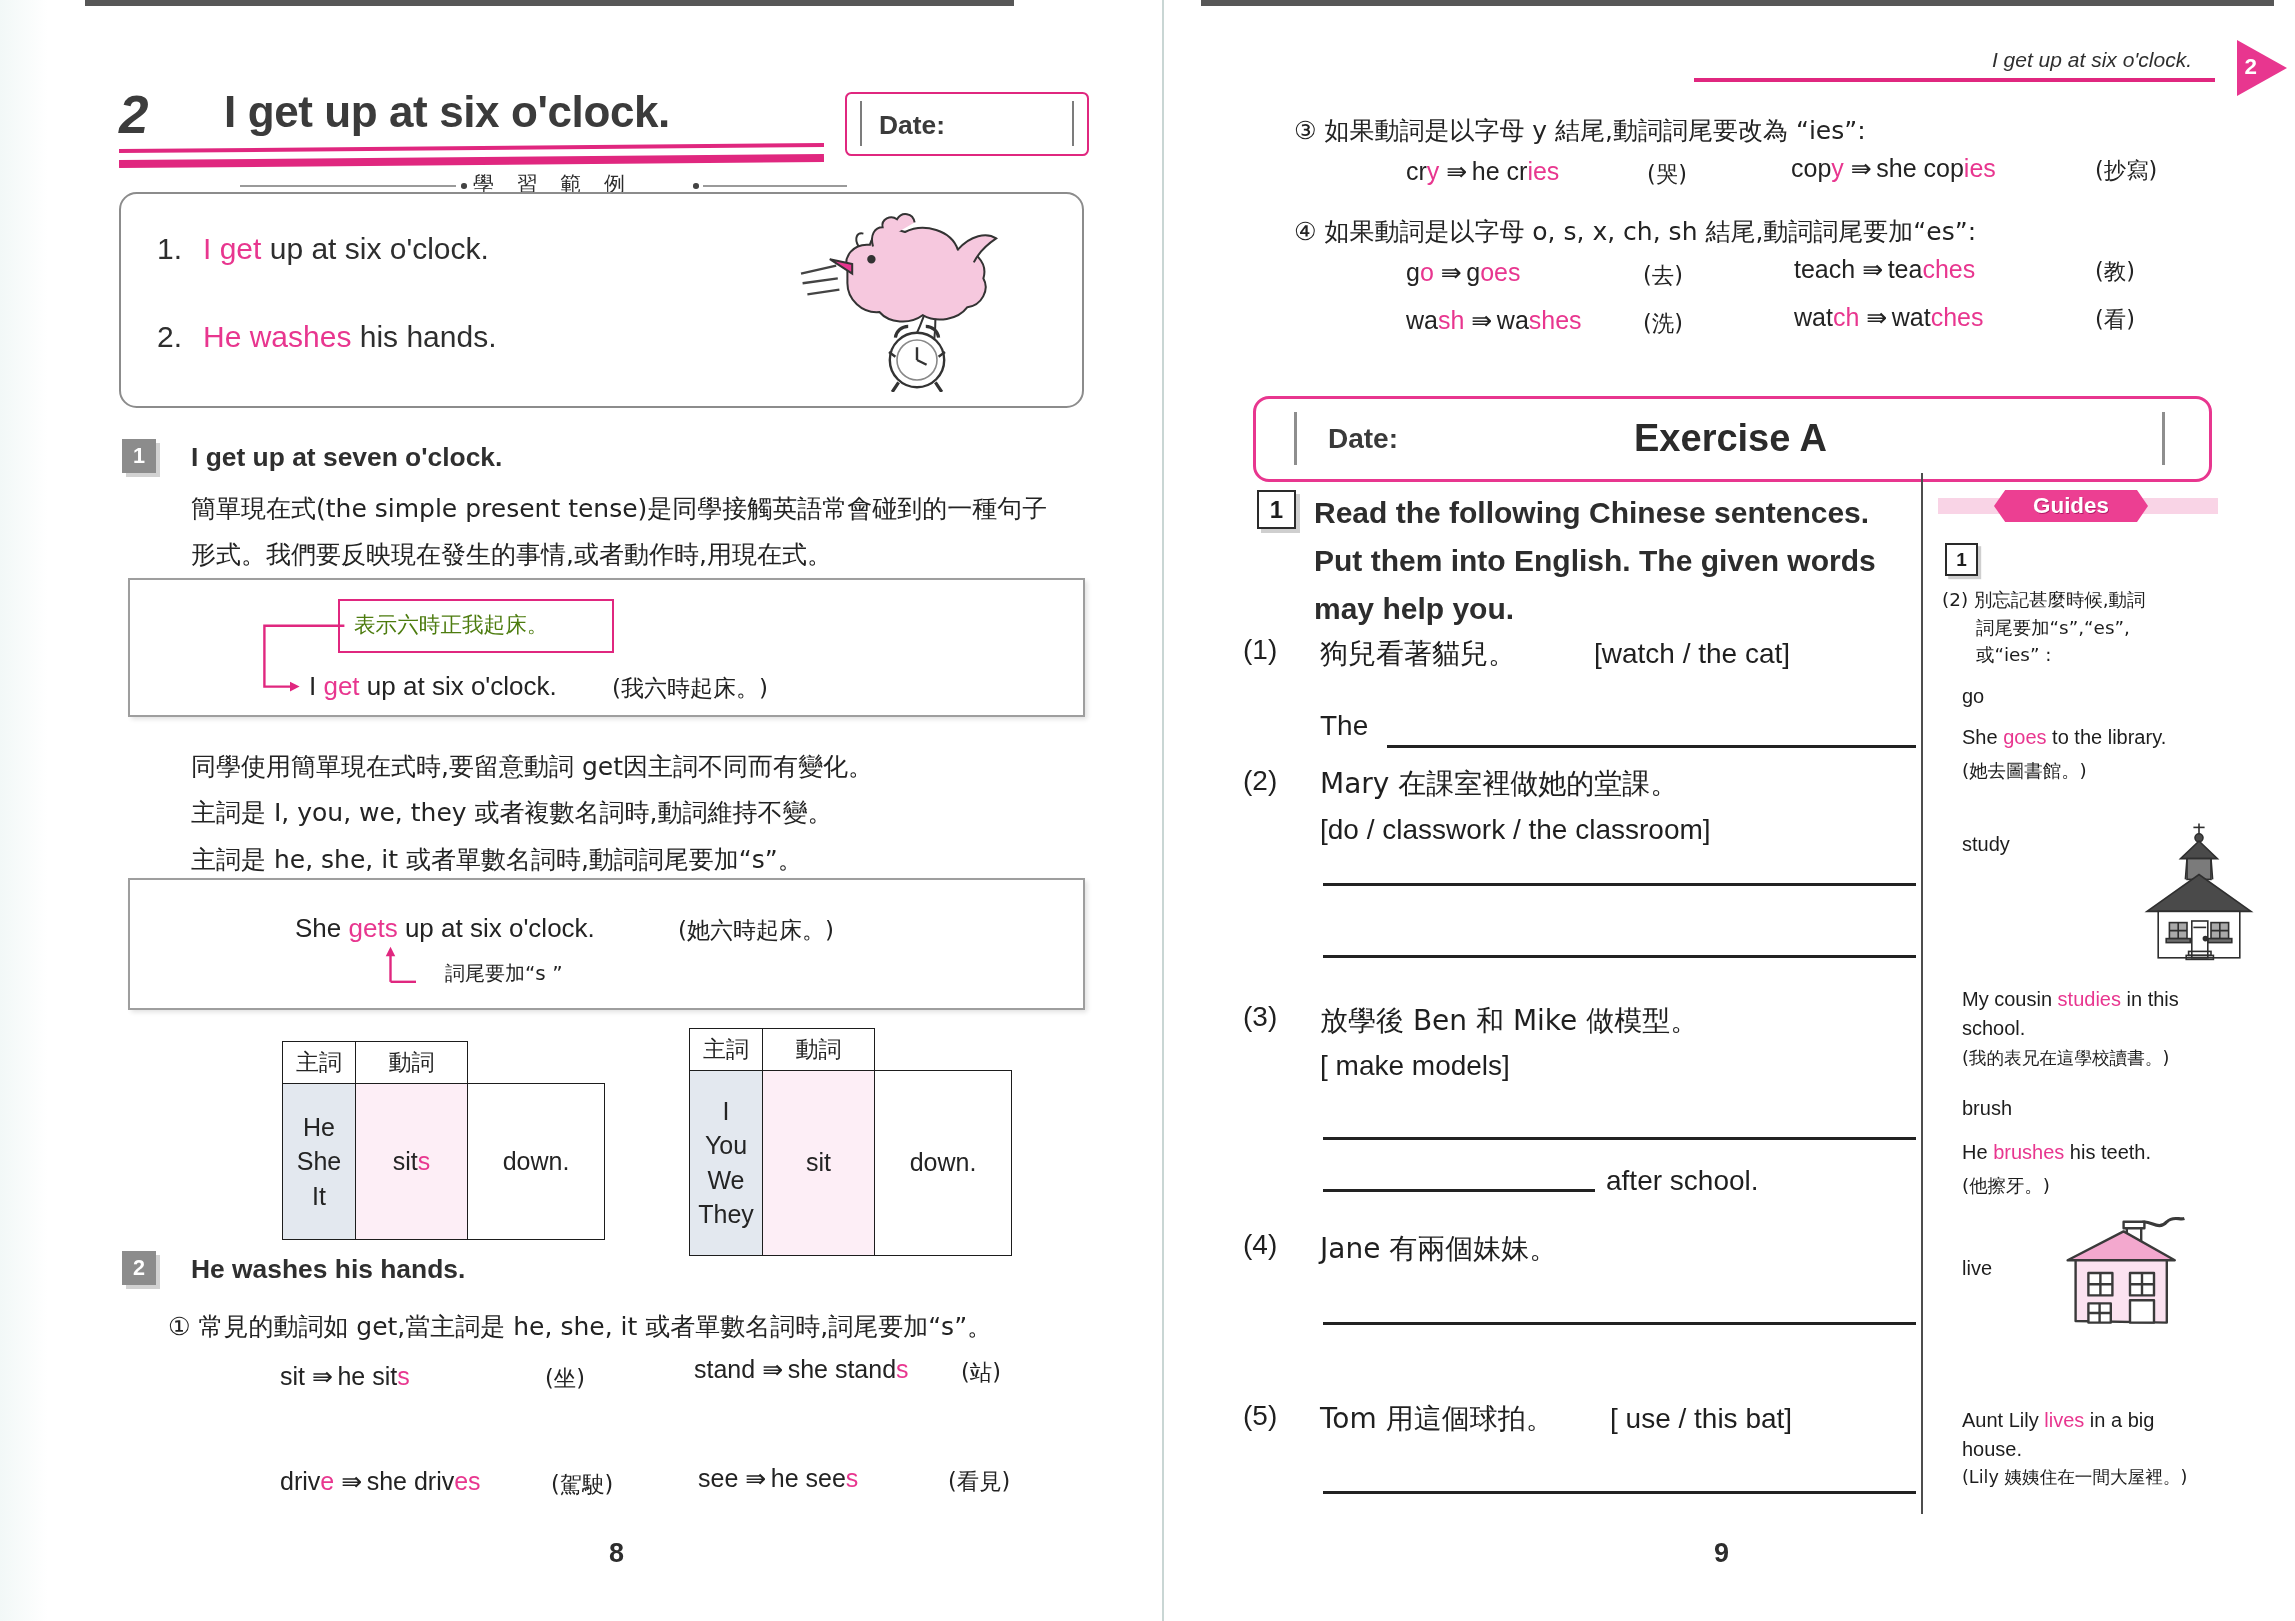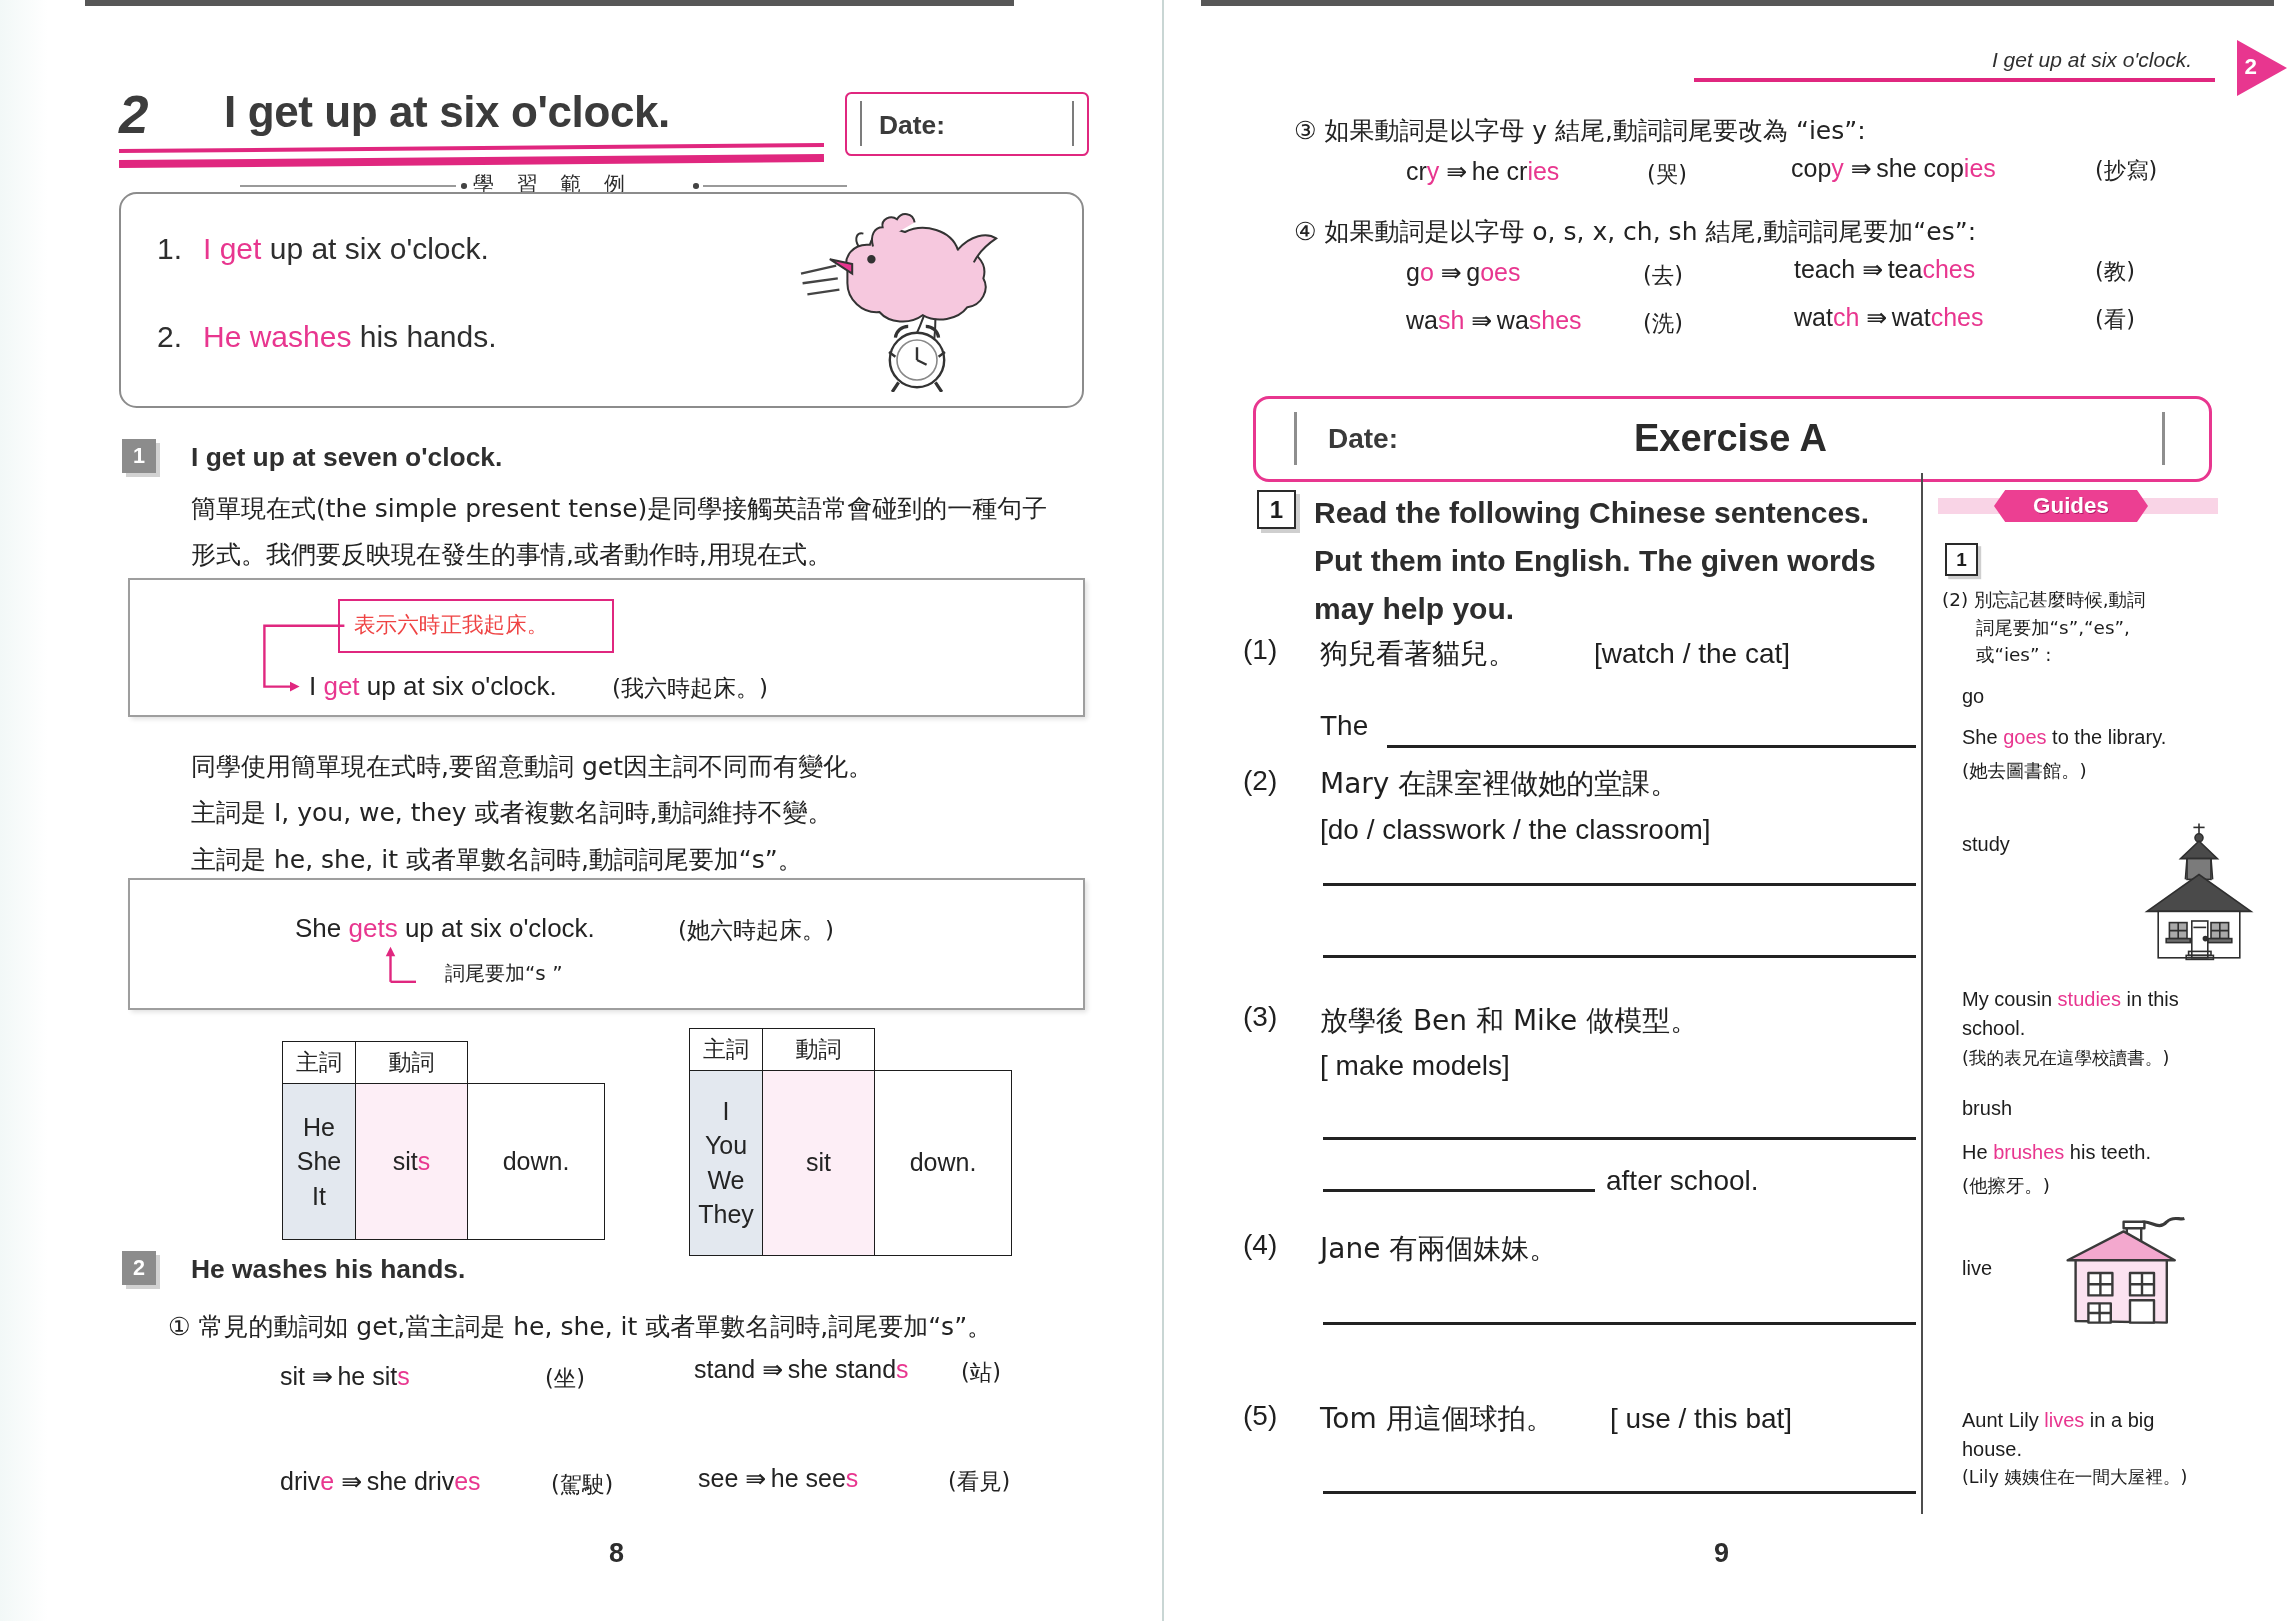--- a/index.html
+++ b/index.html
@@ -52,21 +52,21 @@
 
   .sec-badge{position:absolute;width:34px;height:34px;background:#8c8c8c;color:#fff;font-size:21.6px;font-weight:bold;
      text-align:center;line-height:34px;box-shadow:4px 4px 0 #d2d2d2;}
   .sec-head{position:absolute;font-size:26.4px;font-weight:bold;color:#2f2f2f;}
 
   .cn{font-family:"DejaVu Sans","Liberation Sans",sans-serif;}
   .para{position:absolute;font-size:25px;line-height:1.72;color:#232323;}
 
   .grey-box{position:absolute;border:2.4px solid #9e9e9e;background:#fff;box-shadow:3.2px 3.2px 4.8px rgba(0,0,0,.12);}
   .callout{position:absolute;border:2.4px solid #e0277f;background:#fff;}
-  .callout-txt{position:absolute;font-size:21.6px;color:#ef4444;}
+  .callout-txt{position:absolute;font-size:21.6px;color:#4d7c0f;}
 
   table.grm{position:absolute;border-collapse:collapse;background:#fff;}
   table.grm td{border:1.6px solid #1d1d1d;text-align:center;font-size:25px;color:#242424;padding:3.2px 8px;}
   table.grm td.hd{font-size:23px;padding:4.8px 13px;}
   table.grm td.subj{background:#e3e8ef;line-height:1.38;}
   table.grm td.verb{background:#fdeef6;}
   table.grm td.rest{background:#fff;}
 
   .arrowglyph{letter-spacing:-2.4px;}
   .rule-line{position:absolute;font-size:25px;color:#232323;}

